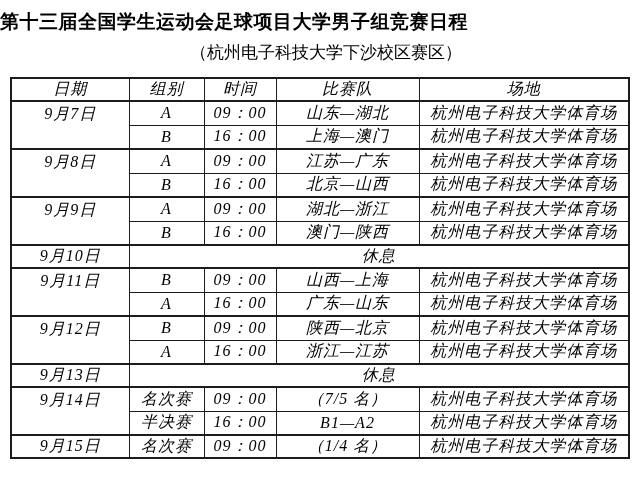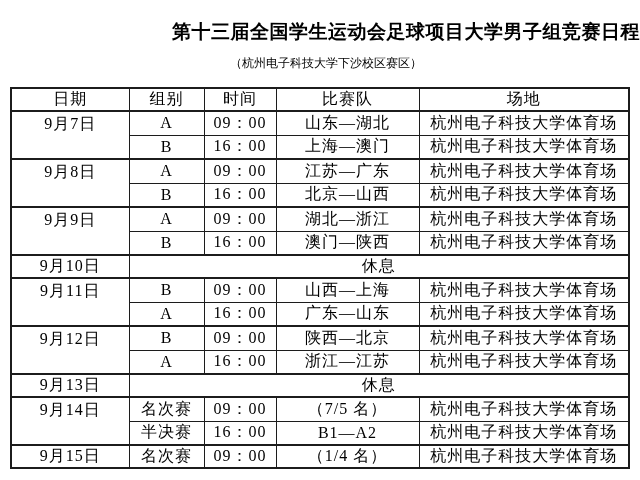--- a/index.html
+++ b/index.html
@@ -3,40 +3,41 @@
 <meta charset="utf-8">
 <style>
   html, body { margin: 0; padding: 0; background: #ffffff; }
   body {
     width: 640px; height: 480px;
     font-family: "Liberation Serif", "DejaVu Serif", serif;
     color: #000;
     overflow: hidden;
   }
   .title {
-    margin: 22px 0 0 0;
-    text-align: right;
+    margin: 12px 0 0 0;
+    text-align: left;
     font-size: 19px;
     font-weight: bold;
     letter-spacing: 0.5px;
     line-height: 20px;
   }
   .subtitle {
     margin: 12px 0 0 12px;
     text-align: center;
-    font-size: 12px;
+    font-size: 17px;
     font-weight: normal;
     line-height: 18px;
   }
   table.schedule {
     border-collapse: collapse;
     table-layout: fixed;
     width: 618px;
     margin: 15px 0 0 10px;
     border: 2px solid #1c1c1c;
+    font-style: italic;
   }
   .schedule col.c-date  { width: 118px; }
   .schedule col.c-group { width: 75px; }
   .schedule col.c-time  { width: 72px; }
   .schedule col.c-teams { width: 143px; }
   .schedule col.c-venue { width: 210px; }
   .schedule th, .schedule td {
     border: 1px solid #1c1c1c;
     padding: 0;
     text-align: center;

